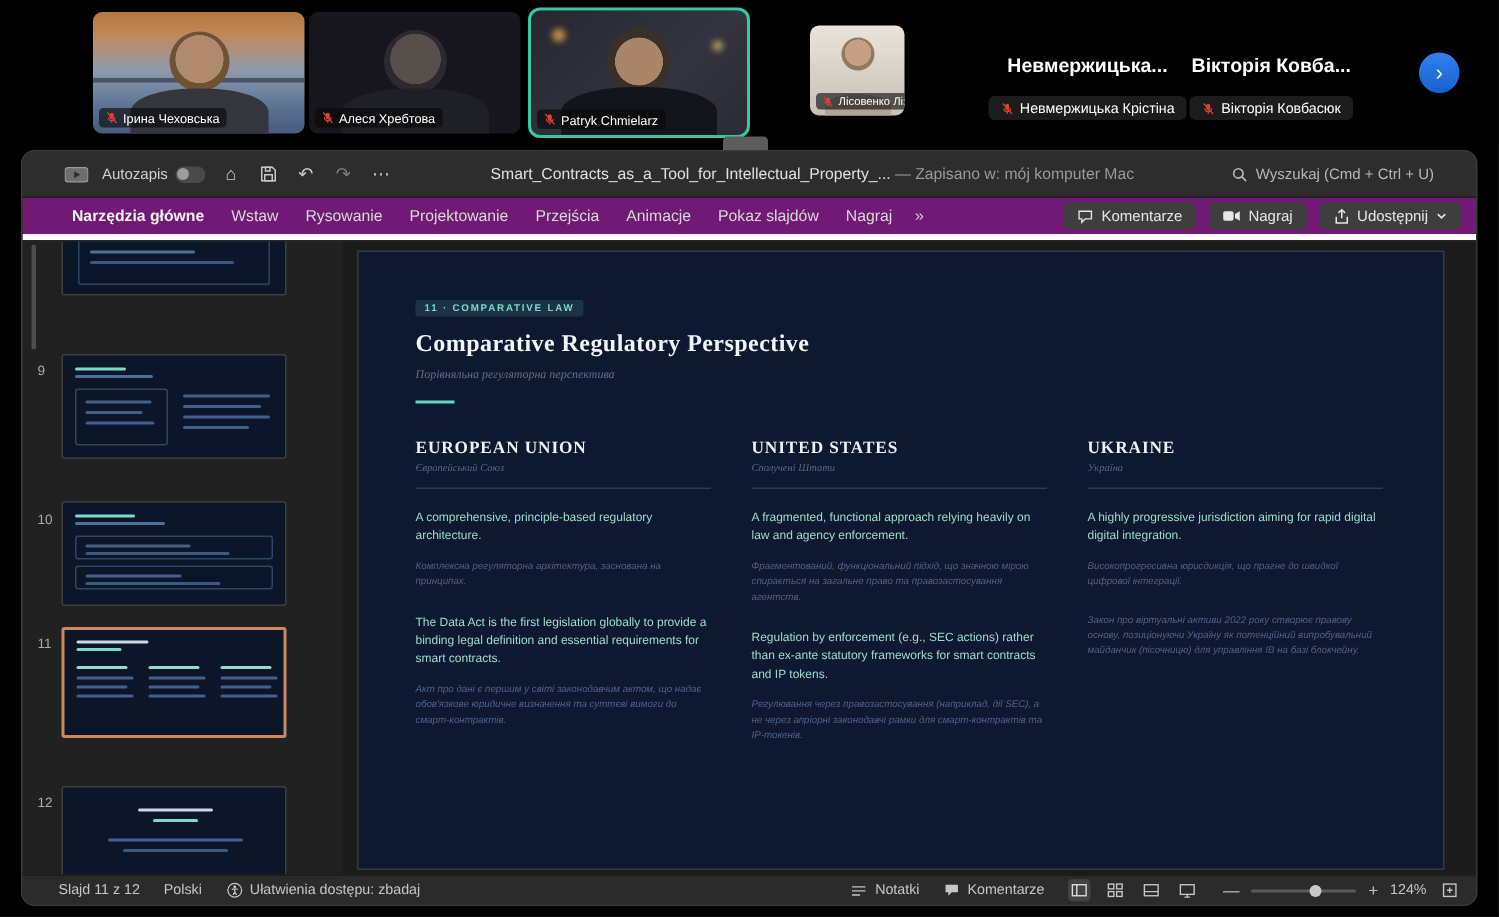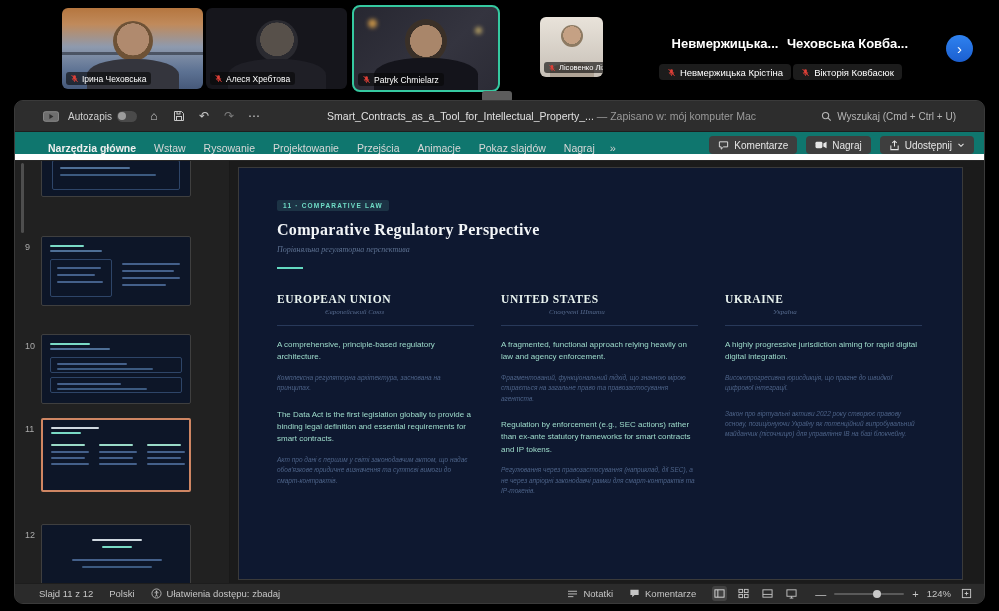--- a/index.html
+++ b/index.html
@@ -57,21 +57,21 @@
     width:16px; height:16px; cursor:pointer; }
   .tb-icon.dim { color:#7c7c7c; }
   .autosave { display:flex; align-items:center; gap:5px; font-size:10px; color:#cfcfcf; }
   .toggle { width:20px; height:11px; border-radius:6px; background:#4a4a4a; position:relative; cursor:pointer; }
   .toggle .knob { position:absolute; left:1.5px; top:1.5px; width:8px; height:8px; border-radius:50%; background:#9c9c9c; }
   .doc-title { flex:1; text-align:center; font-size:10.5px; color:#e0e0e0; white-space:nowrap; overflow:hidden;
     text-overflow:ellipsis; cursor:pointer; }
   .doc-title .saved { color:#9a9a9a; }
   .search { display:flex; align-items:center; gap:5px; font-size:10px; color:#b5b5b5; cursor:pointer; white-space:nowrap; }
 
-  .ribbon { height:28px; display:flex; align-items:flex-end; padding:0 10px 0 24px; background:#0f766e; border-bottom:6px solid #ffffff; }
+  .ribbon { height:28px; display:flex; align-items:center; padding:0 10px 0 24px; background:#701a75; border-bottom:4px solid #ffffff; }
   .tab { font-size:10.5px; color:#d8d8d8; padding:0 9px; white-space:nowrap; cursor:pointer; }
   .tab.first { font-weight:bold; color:#efefef; }
   .overflow { color:#d0d0d0; font-size:11px; padding:0 6px; cursor:pointer; }
   .ribbon .spacer { flex:1; }
   .pill { display:flex; align-items:center; gap:5px; background:#3e3e3e; color:#e6e6e6; font-size:10px;
     padding:3.5px 9px; border-radius:4px; margin-left:9px; cursor:pointer; white-space:nowrap; }
   .pill svg { flex:none; }
 
   .workspace { position:absolute; top:60px; bottom:20px; left:0; right:0; display:flex; }
 
@@ -89,21 +89,21 @@
   .slide-inner { padding:26px 40px 0 38px; }
   .tag-chip { display:inline-block; font-size:6.5px; font-weight:bold; letter-spacing:1.2px; color:#6fdcc6;
     background:rgba(111,220,198,.14); padding:2px 6px; border-radius:2px; }
   .s-title { font-family:"Liberation Serif", serif; font-size:16px; font-weight:600; color:#f2f5f7;
     margin-top:9px; letter-spacing:.3px; }
   .s-sub { font-family:"Liberation Serif", serif; font-style:italic; font-size:8px; color:#5d7191; margin-top:6px; }
   .accent-bar { width:26px; height:2px; background:#63d8c0; margin-top:13px; }
   .cols { display:flex; gap:27px; margin-top:24px; }
   .col { width:197px; }
   .col-header { font-family:"Liberation Serif", serif; font-weight:700; font-size:11.5px; color:#e9f3ef; letter-spacing:.6px; }
-  .col-sub { font-family:"Liberation Serif", serif; font-style:italic; font-size:7px; color:#55698c; margin-top:3px;margin-left:48px; }
+  .col-sub { font-family:"Liberation Serif", serif; font-style:italic; font-size:7px; color:#55698c; margin-top:3px; }
   .col-rule { border-top:1px solid #28395a; margin:9px 0 13px; }
   .en { font-size:8px; color:#9edccb; line-height:1.55; margin-bottom:9px; }
   .uk { font-size:6.5px; font-style:italic; color:#4d6388; line-height:1.6; margin-bottom:15px; }
 
   .statusbar { position:absolute; left:0; right:0; bottom:0; height:20px; background:#2b2b2b; border-top:1px solid #1d1d1d;
     display:flex; align-items:center; padding:0 10px 0 24px; gap:16px; font-size:9.5px; color:#c6c6c6; }
   .sb-group { display:flex; align-items:center; gap:5px; cursor:pointer; white-space:nowrap; }
   .statusbar .spacer { flex:1; }
   .view-icons { display:flex; align-items:center; gap:9px; }
   .vicon { display:inline-flex; padding:2px; border-radius:3px; cursor:pointer; color:#c6c6c6; }
@@ -191,21 +191,21 @@
           <path d="M6 1.5a1.8 1.8 0 0 1 1.8 1.8v2.4a1.8 1.8 0 1 1-3.6 0V3.3A1.8 1.8 0 0 1 6 1.5z" fill="#e04038"></path>
           <path d="M3 5.6a3 3 0 0 0 6 0" stroke="#e04038" fill="none" stroke-width="1"></path>
           <line x1="6" y1="8.6" x2="6" y2="10.6" stroke="#e04038" stroke-width="1"></line>
           <line x1="2" y1="1.3" x2="10.2" y2="10.6" stroke="#e04038" stroke-width="1.2"></line>
         </svg>
       <span>Невмержицька Крістіна</span>
     </div>
   </div>
 
   <div class="name-block nb2">
-    <div class="big-name">Чеховська Ковба...</div>
+    <div class="big-name">Вікторія Ковба...</div>
     <div class="name-badge">
       <svg width="9" height="9" viewBox="0 0 12 12">
           <path d="M6 1.5a1.8 1.8 0 0 1 1.8 1.8v2.4a1.8 1.8 0 1 1-3.6 0V3.3A1.8 1.8 0 0 1 6 1.5z" fill="#e04038"></path>
           <path d="M3 5.6a3 3 0 0 0 6 0" stroke="#e04038" fill="none" stroke-width="1"></path>
           <line x1="6" y1="8.6" x2="6" y2="10.6" stroke="#e04038" stroke-width="1"></line>
           <line x1="2" y1="1.3" x2="10.2" y2="10.6" stroke="#e04038" stroke-width="1.2"></line>
         </svg>
       <span>Вікторія Ковбасюк</span>
     </div>
   </div>

